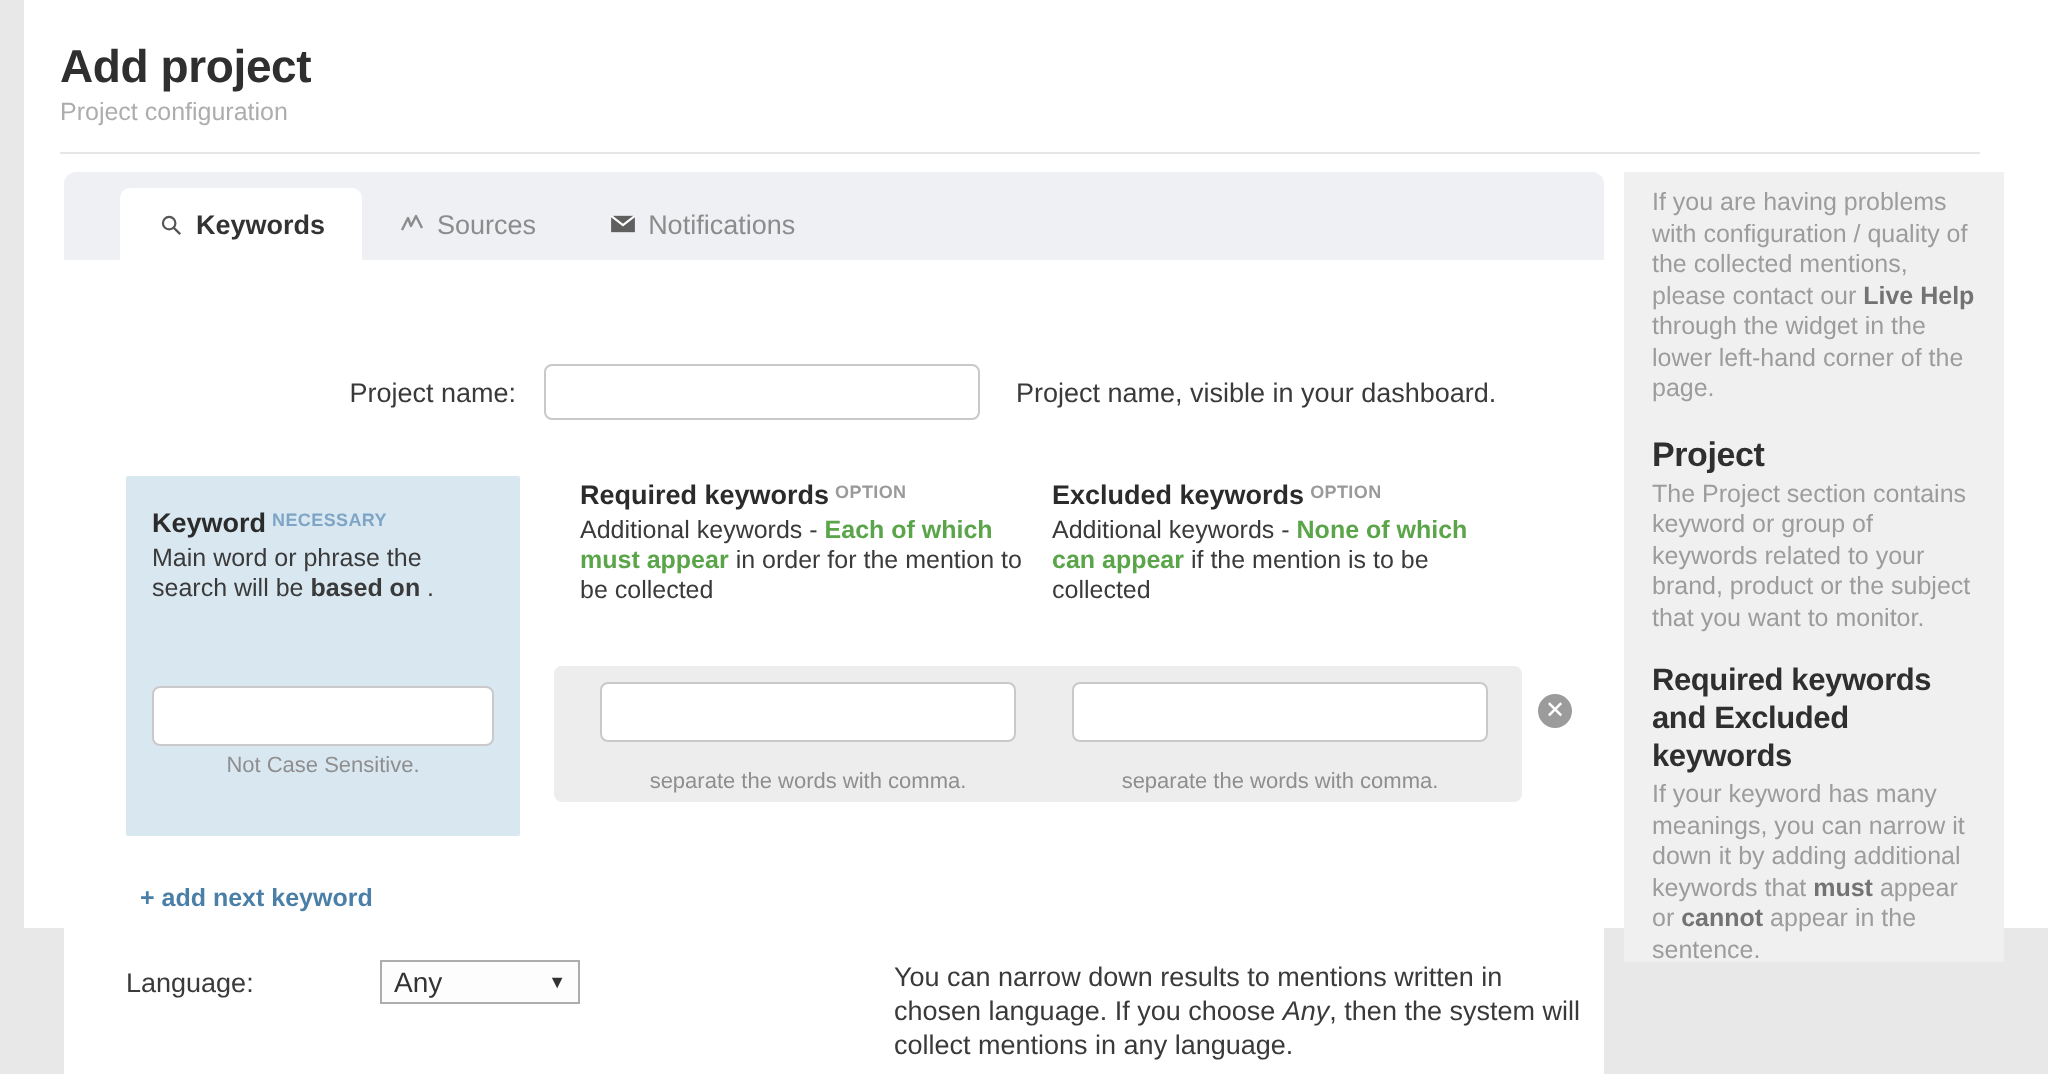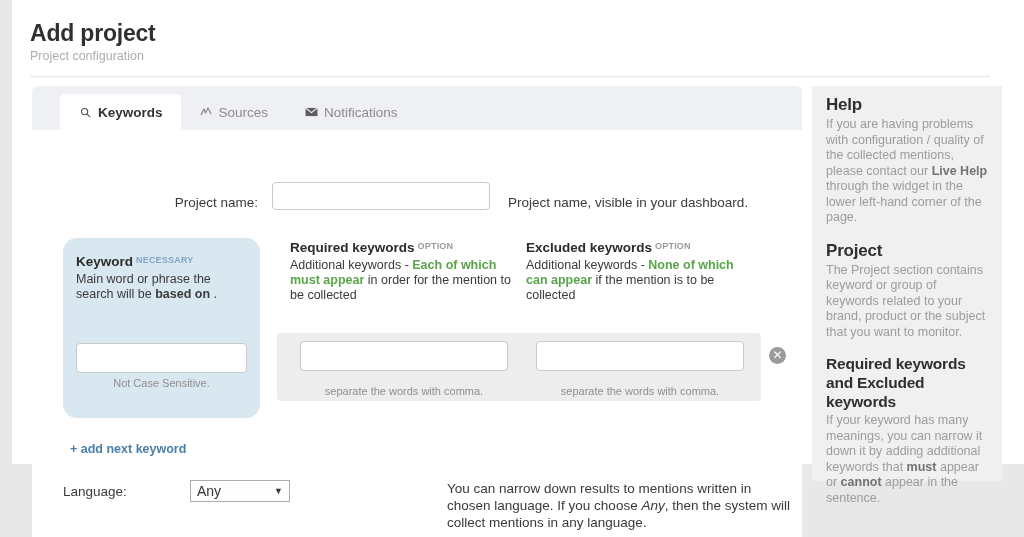--- a/index.html
+++ b/index.html
@@ -95,21 +95,21 @@
     left: 20px; top: 130px;
     width: 770px; height: 407px;
     background: #ffffff;
   }
   
   .projname-row {
     position: absolute;
     left: 0; top: 52px;
     width: 770px;
     display: flex;
-    align-items: flex-end;
+    align-items: center;
   }
   .projname-label {
     width: 240px;
     text-align: right;
     padding-right: 14px;
     box-sizing: border-box;
     font-size: 13.5px;
     color: #3a3a3a;
   }
   .text-input {
@@ -136,21 +136,21 @@
     position: absolute;
     left: 0; top: 108px;
     width: 770px;
     height: 180px;
   }
   .kw-box {
     position: absolute;
     left: 31px; top: 0;
     width: 197px; height: 180px;
     background: #d9e7f1;
-    border-radius: 14px;
+    border-radius: 1px;
     box-sizing: border-box;
     padding: 14px 13px 0 13px;
   }
   .kw-head {
     font-size: 13.5px;
     color: #2b2b2b;
     line-height: 16px;
   }
   .kw-head b { font-weight: bold; }
   .sup-necessary {
@@ -416,21 +416,20 @@
         <span class="caret">▼</span>
       </div>
       <div class="lang-hint"><span>You can narrow down results to mentions written in chosen language. If you choose </span><i>Any</i><span>, then the system will collect mentions in any language.</span></div>
     </div>
 
   </div>
 
   <div class="help-panel">
 
     <div class="sect">
-      <div class="help-h">Help</div>
       <div class="help-p"><span>If you are having problems with configuration / quality of the collected mentions, please contact our </span><b>Live Help</b><span> through the widget in the lower left-hand corner of the page.</span></div>
     </div>
 
     <div class="sect">
       <div class="help-h">Project</div>
       <div class="help-p">The Project section contains keyword or group of keywords related to your brand, product or the subject that you want to monitor.</div>
     </div>
 
     <div class="sect">
       <div class="help-h two">Required keywords and Excluded keywords</div>

